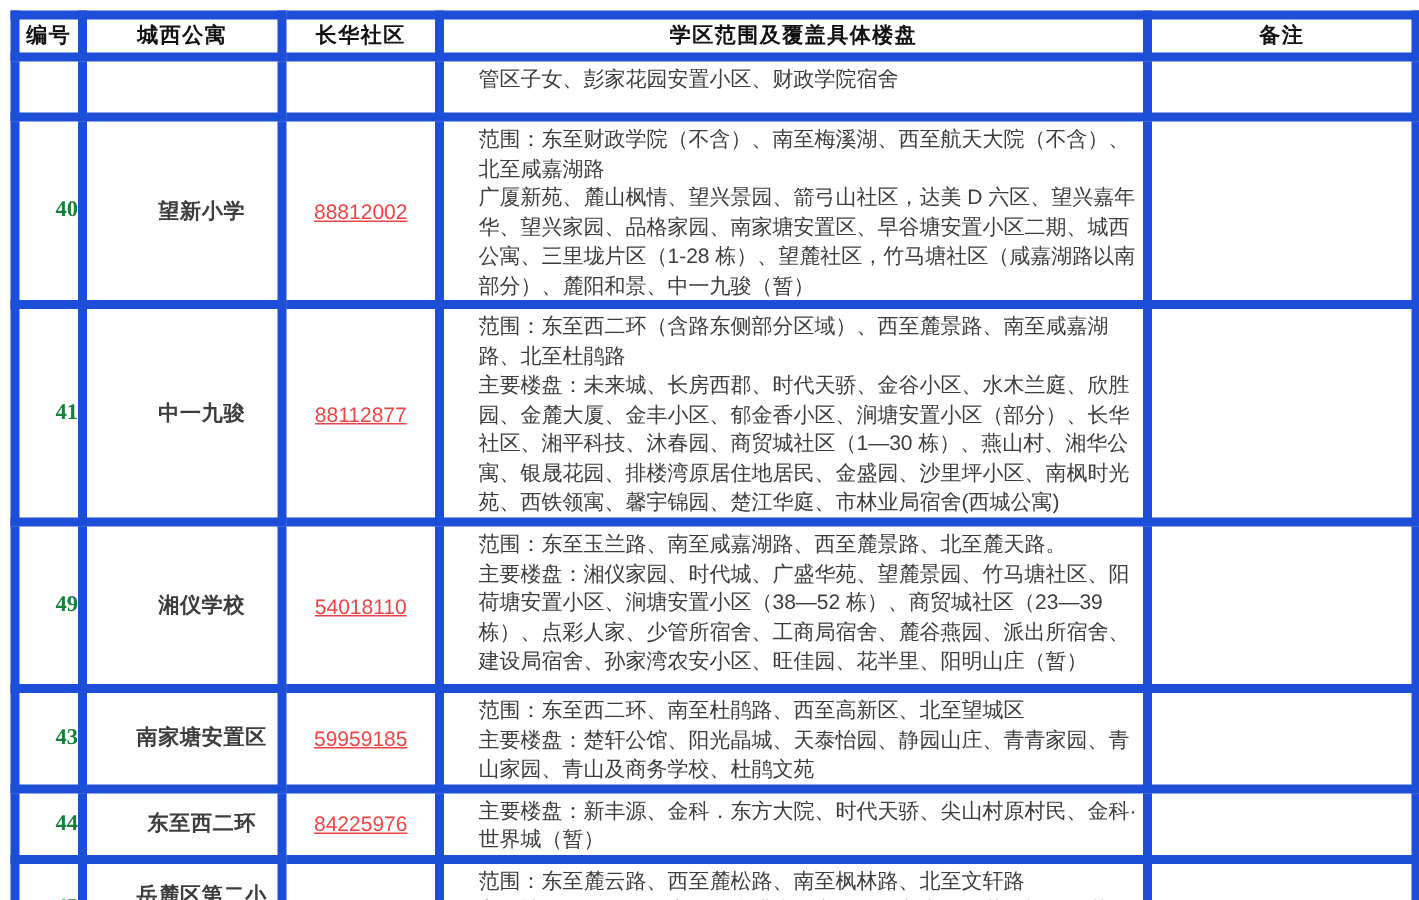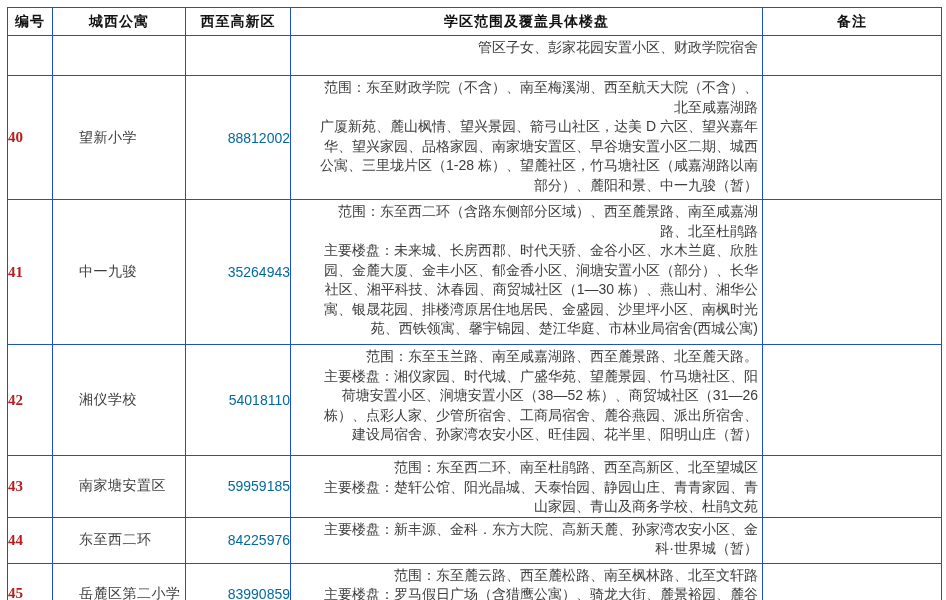--- a/index.html
+++ b/index.html
@@ -12,57 +12,59 @@
   #sheet {
     position: absolute;
     left: 7px; top: 7px;
   }
   table {
     border-collapse: collapse;
     table-layout: fixed;
     width: 934px;
   }
   td, th {
-    border: 1px solid #1d4ed8;
+    border: 6px solid #1d4ed8;
     overflow: hidden;
   }
   th {
     height: 28px;
     font-size: 14px;
     font-weight: bold;
     color: #121212;
     text-align: center;
     vertical-align: middle;
     letter-spacing: 1px;
   }
   td {
     font-size: 14px;
     color: #3d3d3d;
   }
   .c-id {
-    text-align: left;
+    text-align: right;
     vertical-align: middle;
     font-family: "Liberation Serif", "DejaVu Serif", serif;
     font-weight: bold;
     font-size: 15px;
-    color: #b91c1c;
+    color: #15803d;
   }
   .c-name {
-    text-align: left;
+    text-align: center;
     vertical-align: middle;
     padding-left: 26px;
     letter-spacing: 0.5px;
+    font-weight: bold;
   }
   .c-phone {
-    text-align: right;
+    text-align: center;
     vertical-align: middle;
-    color: #0369a1;
+    color: #ef4444;
+    text-decoration: underline;
   }
   .c-district {
-    text-align: right;
+    text-align: left;
     vertical-align: top;
     padding: 2px 4px 0 23px;
     line-height: 19.5px;
     white-space: pre-wrap;
     word-break: break-all;
   }
   .c-note { vertical-align: top; }
 </style>
 </head>
 <body>
@@ -73,21 +75,21 @@
       <col style="width:45px">
       <col style="width:133px">
       <col style="width:105px">
       <col style="width:472px">
       <col style="width:179px">
     </colgroup>
     <thead>
       <tr>
         <th>编号</th>
         <th>城西公寓</th>
-        <th>西至高新区</th>
+        <th>长华社区</th>
         <th>学区范围及覆盖具体楼盘</th>
         <th>备注</th>
       </tr>
     </thead>
     <tbody id="tbody">
         <tr style="height: 40px;">
           <td class="c-id"></td>
           <td class="c-name"></td>
           <td class="c-phone"></td>
           <td class="c-district">管区子女、彭家花园安置小区、财政学院宿舍</td>
@@ -97,46 +99,46 @@
           <td class="c-id">40</td>
           <td class="c-name">望新小学</td>
           <td class="c-phone">88812002</td>
           <td class="c-district">范围：东至财政学院（不含）、南至梅溪湖、西至航天大院（不含）、北至咸嘉湖路
 广厦新苑、麓山枫情、望兴景园、箭弓山社区，达美 D 六区、望兴嘉年华、望兴家园、品格家园、南家塘安置区、早谷塘安置小区二期、城西公寓、三里垅片区（1-28 栋）、望麓社区，竹马塘社区（咸嘉湖路以南部分）、麓阳和景、中一九骏（暂）</td>
           <td class="c-note"></td>
         </tr>
         <tr style="height: 145px;">
           <td class="c-id">41</td>
           <td class="c-name">中一九骏</td>
-          <td class="c-phone">35264943</td>
+          <td class="c-phone">88112877</td>
           <td class="c-district">范围：东至西二环（含路东侧部分区域）、西至麓景路、南至咸嘉湖路、北至杜鹃路
 主要楼盘：未来城、长房西郡、时代天骄、金谷小区、水木兰庭、欣胜园、金麓大厦、金丰小区、郁金香小区、涧塘安置小区（部分）、长华社区、湘平科技、沐春园、商贸城社区（1—30 栋）、燕山村、湘华公寓、银晟花园、排楼湾原居住地居民、金盛园、沙里坪小区、南枫时光苑、西铁领寓、馨宇锦园、楚江华庭、市林业局宿舍(西城公寓)</td>
           <td class="c-note"></td>
         </tr>
         <tr style="height: 111px;">
-          <td class="c-id">42</td>
+          <td class="c-id">49</td>
           <td class="c-name">湘仪学校</td>
           <td class="c-phone">54018110</td>
           <td class="c-district">范围：东至玉兰路、南至咸嘉湖路、西至麓景路、北至麓天路。
-主要楼盘：湘仪家园、时代城、广盛华苑、望麓景园、竹马塘社区、阳荷塘安置小区、涧塘安置小区（38—52 栋）、商贸城社区（31—26 栋）、点彩人家、少管所宿舍、工商局宿舍、麓谷燕园、派出所宿舍、建设局宿舍、孙家湾农安小区、旺佳园、花半里、阳明山庄（暂）</td>
+主要楼盘：湘仪家园、时代城、广盛华苑、望麓景园、竹马塘社区、阳荷塘安置小区、涧塘安置小区（38—52 栋）、商贸城社区（23—39 栋）、点彩人家、少管所宿舍、工商局宿舍、麓谷燕园、派出所宿舍、建设局宿舍、孙家湾农安小区、旺佳园、花半里、阳明山庄（暂）</td>
           <td class="c-note"></td>
         </tr>
         <tr style="height: 56px;">
           <td class="c-id">43</td>
           <td class="c-name">南家塘安置区</td>
           <td class="c-phone">59959185</td>
           <td class="c-district">范围：东至西二环、南至杜鹃路、西至高新区、北至望城区
 主要楼盘：楚轩公馆、阳光晶城、天泰怡园、静园山庄、青青家园、青山家园、青山及商务学校、杜鹃文苑</td>
           <td class="c-note"></td>
         </tr>
         <tr style="height: 46px;">
           <td class="c-id">44</td>
           <td class="c-name">东至西二环</td>
           <td class="c-phone">84225976</td>
-          <td class="c-district">主要楼盘：新丰源、金科．东方大院、高新天麓、孙家湾农安小区、金科·世界城（暂）</td>
+          <td class="c-district">主要楼盘：新丰源、金科．东方大院、时代天骄、尖山村原村民、金科·世界城（暂）</td>
           <td class="c-note"></td>
         </tr>
         <tr style="height: 40px;">
           <td class="c-id">45</td>
           <td class="c-name">岳麓区第二小学</td>
           <td class="c-phone">83990859</td>
           <td class="c-district">范围：东至麓云路、西至麓松路、南至枫林路、北至文轩路
 主要楼盘：罗马假日广场（含猎鹰公寓）、骑龙大街、麓景裕园、麓谷锦和</td>
           <td class="c-note"></td>
         </tr>

